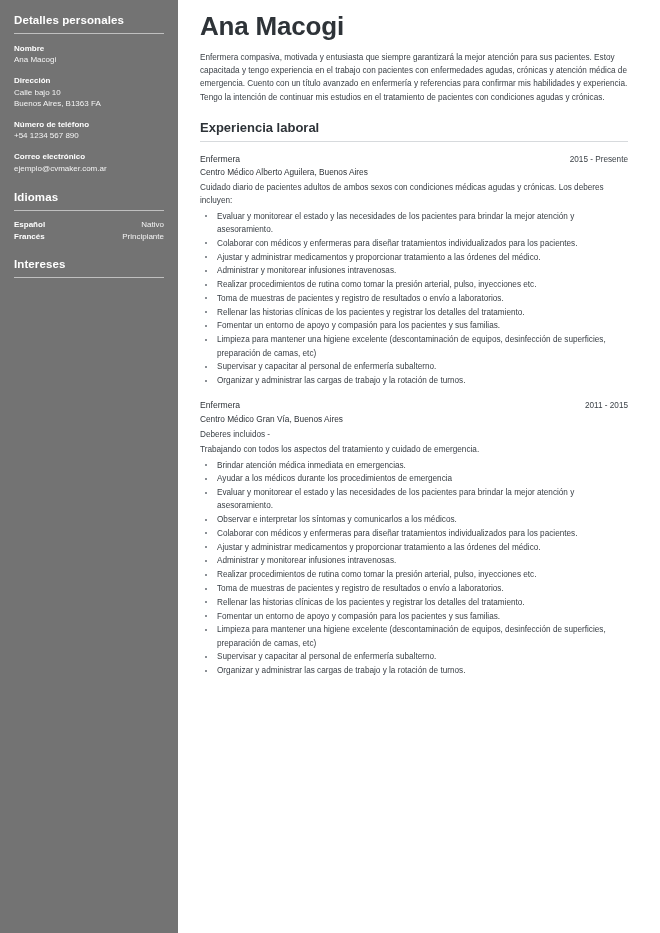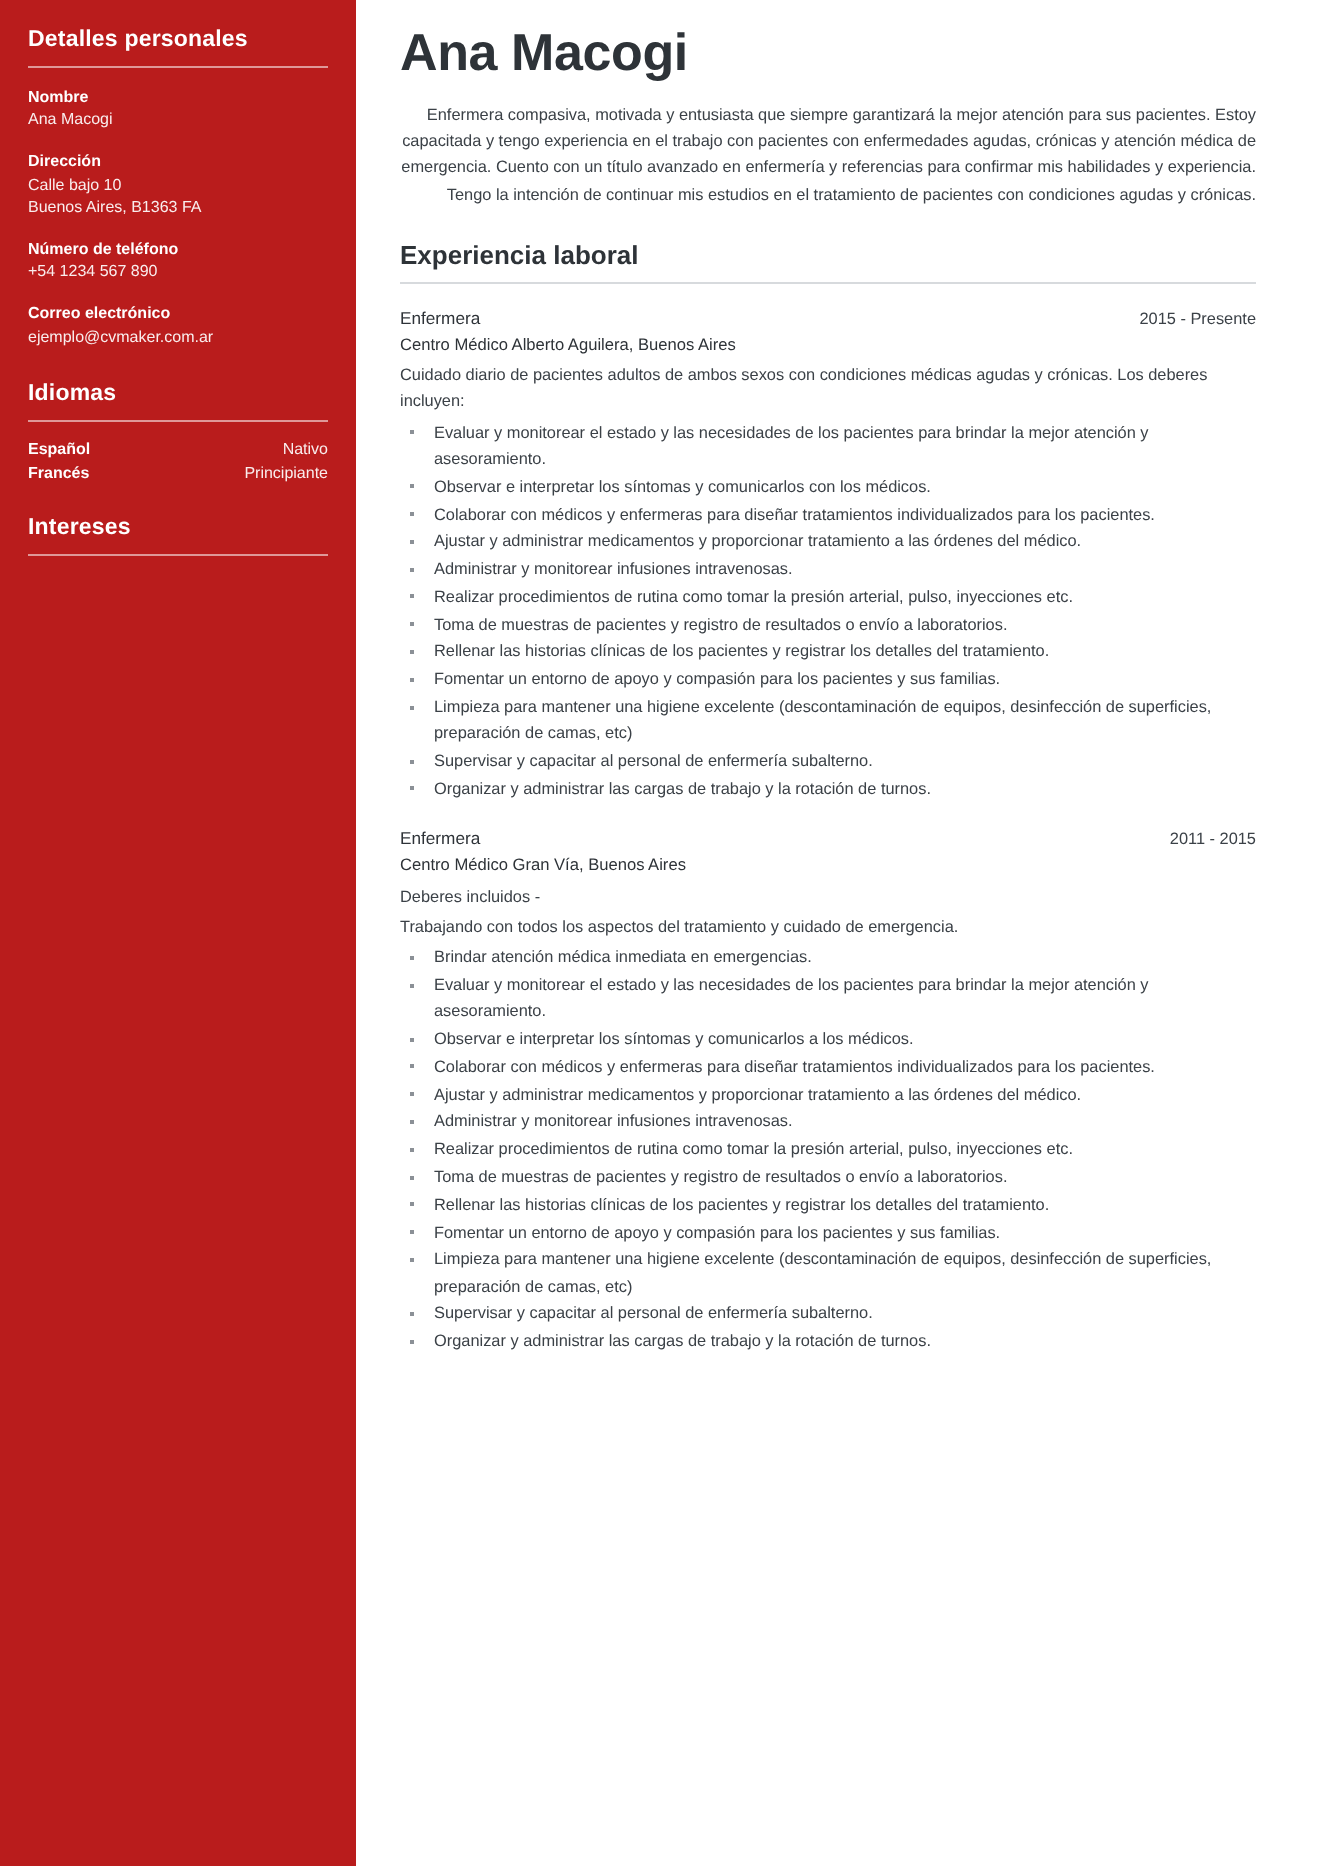--- a/index.html
+++ b/index.html
@@ -18,21 +18,21 @@
     display: flex;
     width: 660px;
     height: 933px;
     align-items: stretch;
   }
 
   
   .sidebar {
     width: 178px;
     flex: 0 0 178px;
-    background: #b91c1c;
+    background: #737373;
     color: #ffffff;
     padding: 14px 14px 0 14px;
     box-sizing: border-box;
   }
   .side-section {
     margin-bottom: 17px;
   }
   .side-title {
     font-size: 11.5px;
     font-weight: bold;
@@ -96,21 +96,21 @@
     color: #2e3338;
     margin: 0 0 9px 0;
     letter-spacing: -0.2px;
     line-height: 1.15;
   }
   .summary {
     font-size: 8.2px;
     line-height: 1.62;
     color: #3b4147;
     margin: 0 0 16px 0;
-    text-align: right;
+    text-align: left;
   }
   .section-title {
     font-size: 13px;
     font-weight: bold;
     color: #2e3338;
     margin: 0 0 5px 0;
     line-height: 1.2;
   }
   .section-rule {
     height: 1px;
@@ -237,21 +237,20 @@
     <div id="jobs-list">
         <div class="job">
           <div class="job-head">
             <div class="job-title">Enfermera</div>
             <div class="job-dates">2015 - Presente</div>
           </div>
           <div class="job-org">Centro Médico Alberto Aguilera, Buenos Aires</div>
           <div class="job-desc">Cuidado diario de pacientes adultos de ambos sexos con condiciones médicas agudas y crónicas. Los deberes incluyen:</div>
           <ul class="bullets">
             <li>Evaluar y monitorear el estado y las necesidades de los pacientes para brindar la mejor atención y asesoramiento.</li>
-            <li>Observar e interpretar los síntomas y comunicarlos con los médicos.</li>
             <li>Colaborar con médicos y enfermeras para diseñar tratamientos individualizados para los pacientes.</li>
             <li>Ajustar y administrar medicamentos y proporcionar tratamiento a las órdenes del médico.</li>
             <li>Administrar y monitorear infusiones intravenosas.</li>
             <li>Realizar procedimientos de rutina como tomar la presión arterial, pulso, inyecciones etc.</li>
             <li>Toma de muestras de pacientes y registro de resultados o envío a laboratorios.</li>
             <li>Rellenar las historias clínicas de los pacientes y registrar los detalles del tratamiento.</li>
             <li>Fomentar un entorno de apoyo y compasión para los pacientes y sus familias.</li>
             <li>Limpieza para mantener una higiene excelente (descontaminación de equipos, desinfección de superficies, preparación de camas, etc)</li>
             <li>Supervisar y capacitar al personal de enfermería subalterno.</li>
             <li>Organizar y administrar las cargas de trabajo y la rotación de turnos.</li>
@@ -260,20 +259,21 @@
         <div class="job">
           <div class="job-head">
             <div class="job-title">Enfermera</div>
             <div class="job-dates">2011 - 2015</div>
           </div>
           <div class="job-org">Centro Médico Gran Vía, Buenos Aires</div>
           <div class="job-desc">Deberes incluidos -</div>
           <div class="job-desc">Trabajando con todos los aspectos del tratamiento y cuidado de emergencia.</div>
           <ul class="bullets">
             <li>Brindar atención médica inmediata en emergencias.</li>
+            <li>Ayudar a los médicos durante los procedimientos de emergencia</li>
             <li>Evaluar y monitorear el estado y las necesidades de los pacientes para brindar la mejor atención y asesoramiento.</li>
             <li>Observar e interpretar los síntomas y comunicarlos a los médicos.</li>
             <li>Colaborar con médicos y enfermeras para diseñar tratamientos individualizados para los pacientes.</li>
             <li>Ajustar y administrar medicamentos y proporcionar tratamiento a las órdenes del médico.</li>
             <li>Administrar y monitorear infusiones intravenosas.</li>
             <li>Realizar procedimientos de rutina como tomar la presión arterial, pulso, inyecciones etc.</li>
             <li>Toma de muestras de pacientes y registro de resultados o envío a laboratorios.</li>
             <li>Rellenar las historias clínicas de los pacientes y registrar los detalles del tratamiento.</li>
             <li>Fomentar un entorno de apoyo y compasión para los pacientes y sus familias.</li>
             <li>Limpieza para mantener una higiene excelente (descontaminación de equipos, desinfección de superficies, preparación de camas, etc)</li>

